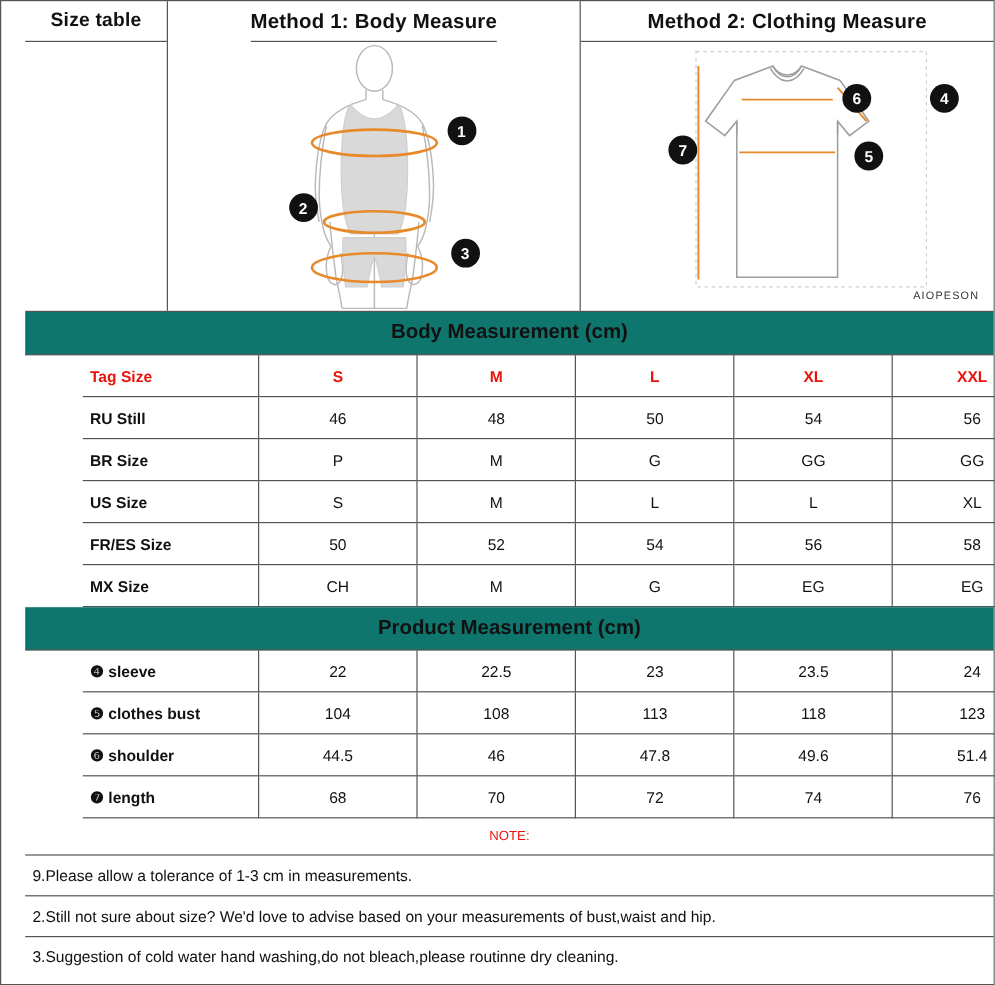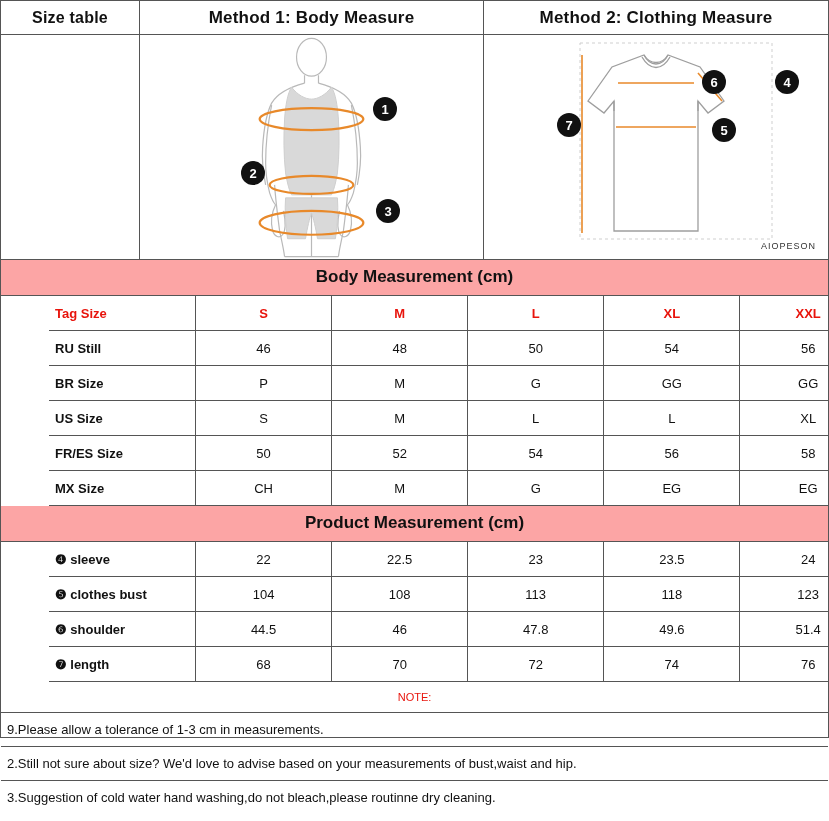--- a/index.html
+++ b/index.html
@@ -9,41 +9,42 @@
   }
   body {
     font-family: "Liberation Sans", sans-serif;
     width: 829px;
     height: 821px;
     overflow: hidden;
     color: #111;
   }
   .sheet {
     width: 829px;
-    height: 738px;
+    height: 821px;
     box-sizing: border-box;
     border: 1px solid #555;
     display: flex;
     flex-direction: column;
+    padding-left: 20px;
   }
   
   .top {
     display: flex;
     height: 258px;
     border-bottom: 1px solid #555;
   }
   .top-cell {
     box-sizing: border-box;
     border-right: 1px solid #555;
     display: flex;
     flex-direction: column;
   }
   .top-cell:last-child { border-right: none; }
   .col-howto { width: 139px; }
-  .col-m1 { width: 344px; }
+  .col-m1 { width: 344px; align-items: center; }
   .col-m2 { width: 344px; }
   .top-head {
     height: 33px;
     border-bottom: 1px solid #555;
     display: flex;
     align-items: center;
     justify-content: center;
     font-weight: bold;
     font-size: 17px;
     letter-spacing: 0.2px;
@@ -80,21 +81,21 @@
   .wm {
     position: absolute;
     right: 12px;
     bottom: 8px;
     font-size: 9px;
     letter-spacing: 1px;
     color: #333;
   }
   
   .section-title {
-    background: #fca5a5;
+    background: #0f766e;
     border-bottom: 1px solid #555;
     text-align: center;
     font-weight: bold;
     font-size: 17px;
     padding: 7px 0 8px 0;
   }
   
   table {
     width: 100%;
     border-collapse: collapse;

